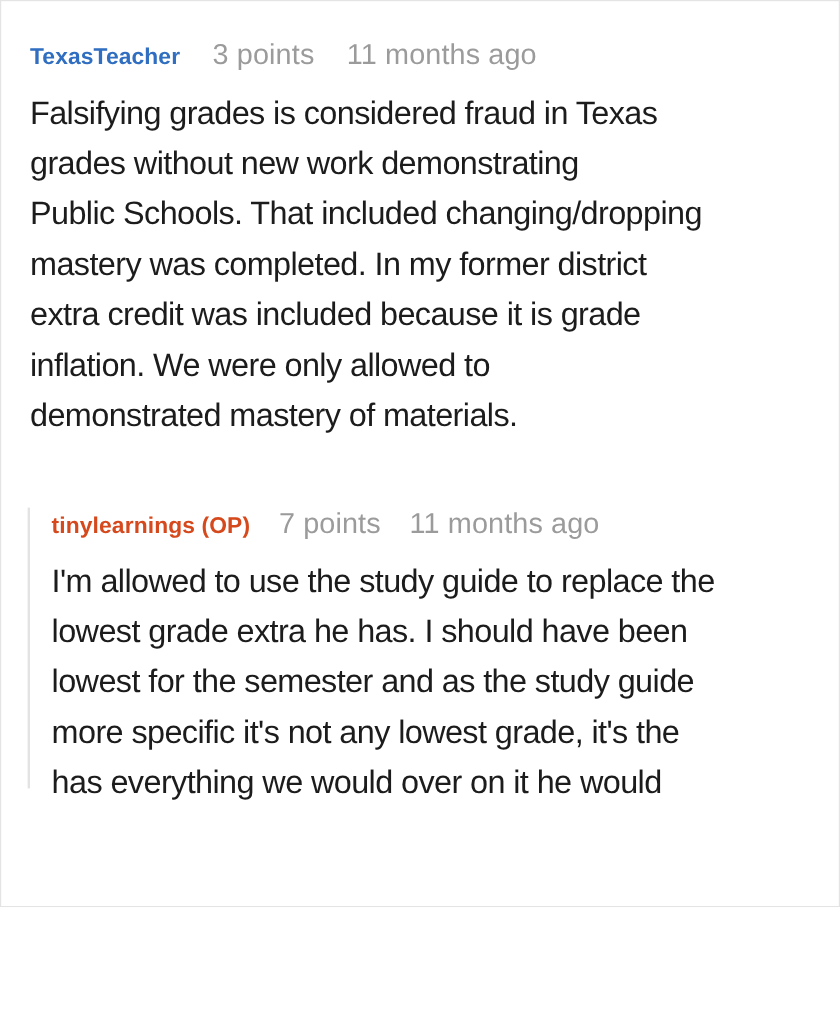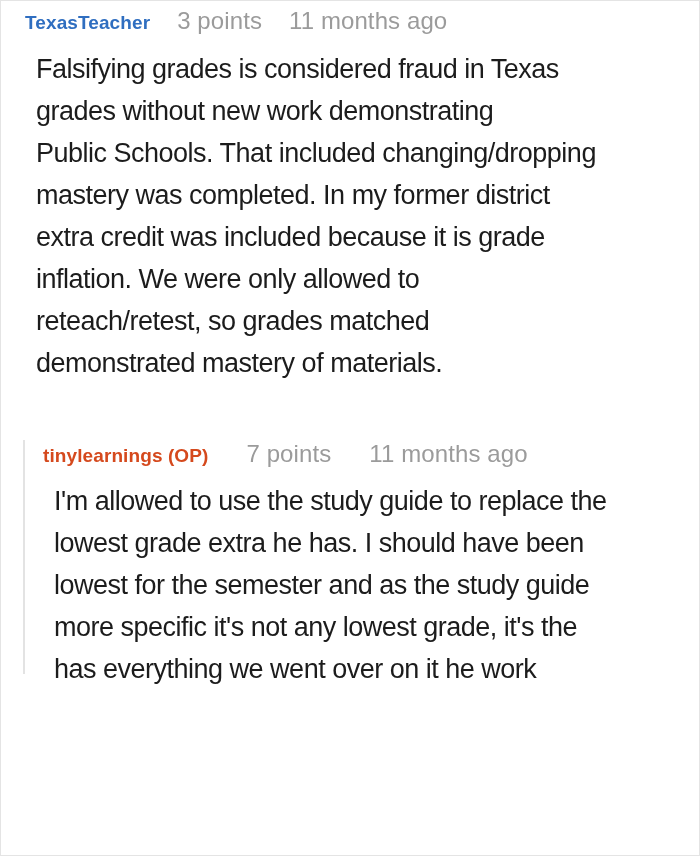--- a/index.html
+++ b/index.html
@@ -3,25 +3,25 @@
 <meta charset="utf-8">
 <style>
   html, body {
     margin: 0;
     padding: 0;
     background: #ffffff;
   }
   .page {
     position: relative;
     width: 700px;
-    height: 856px;
+    height: 756px;
     box-sizing: border-box;
     background: var(--c-bg, #ffffff);
     border: 1px solid var(--c-border, #e4e4e4);
-    padding: 6px 24px 0 24px;
+    padding: 31px 24px 0 24px;
     font-family: "Liberation Sans", "DejaVu Sans", sans-serif;
     overflow: hidden;
   }
   .comment-header {
     display: flex;
     align-items: baseline;
     gap: 27px;
     margin-bottom: 13px;
   }
   .username {
@@ -40,21 +40,20 @@
   }
   .comment-body {
     font-size: 27px;
     line-height: 42px;
     color: var(--c-body, #1c1c1c);
     letter-spacing: -0.5px;
   }
   .comment-body .line {
     white-space: nowrap;
     height: 42px;
-    margin-left: 11px;
   }
   .para-gap {
     height: 42px;
   }
   .reply-row {
     display: flex;
     margin-top: 14px;
     margin-left: -2px; 
   }
   .thread-line {
@@ -63,21 +62,21 @@
     flex: 0 0 2px;
     margin-bottom: 16px;
   }
   .reply-content {
     padding-left: 18px;
     flex: 1 1 auto;
     min-width: 0;
   }
   .reply-content .comment-header {
     margin-bottom: 12px;
-    gap: 38px;
+    gap: 24px;
   }
 </style>
 </head>
 <body>
 
 <div class="page">
 
   <div>
     <div class="comment-header">
       <a class="username top">TexasTeacher</a>
@@ -85,40 +84,39 @@
       <span class="meta">11 months ago</span>
     </div>
     <div class="comment-body">
       <div>
           <div class="line">Falsifying grades is considered fraud in Texas</div>
           <div class="line">grades without new work demonstrating</div>
           <div class="line">Public Schools. That included changing/dropping</div>
           <div class="line">mastery was completed. In my former district</div>
           <div class="line">extra credit was included because it is grade</div>
           <div class="line">inflation. We were only allowed to</div>
-          <div class="line">reteach/retest, so grades matched</div>
           <div class="line">demonstrated mastery of materials.</div>
         </div>
       <div class="para-gap"></div>
     </div>
   </div>
 
   <div class="reply-row">
     <div class="thread-line"></div>
     <div class="reply-content">
       <div class="comment-header">
         <a class="username op">tinylearnings (OP)</a>
         <span class="meta">7 points</span>
         <span class="meta">11 months ago</span>
       </div>
       <div class="comment-body">
         <div>
             <div class="line">I'm allowed to use the study guide to replace the</div>
             <div class="line">lowest grade extra he has. I should have been</div>
             <div class="line">lowest for the semester and as the study guide</div>
             <div class="line">more specific it's not any lowest grade, it's the</div>
-            <div class="line">has everything we went over on it he work</div>
+            <div class="line">has everything we would over on it he would</div>
           </div>
       </div>
     </div>
   </div>
 
 </div>
 
 </body></html>

